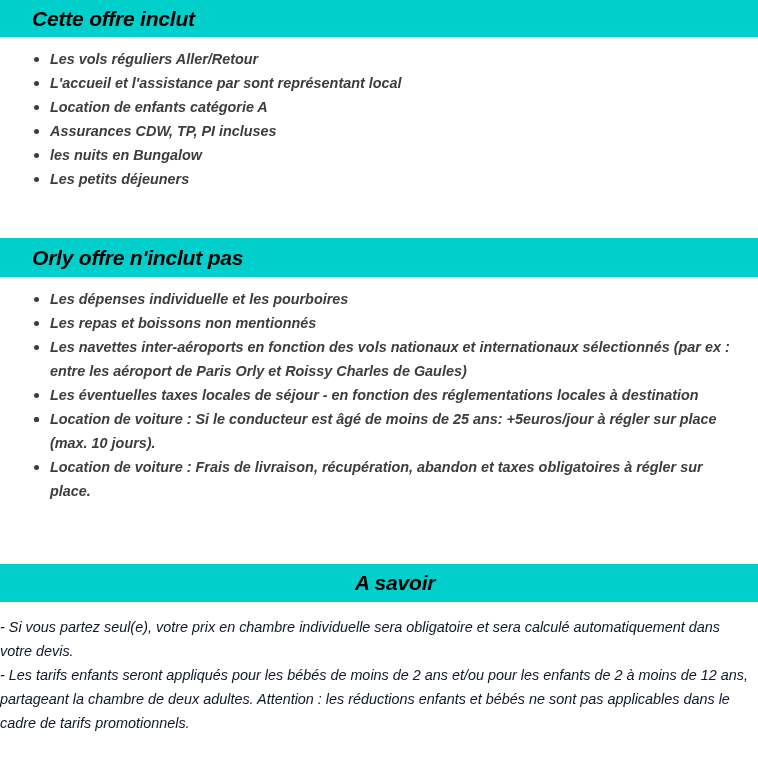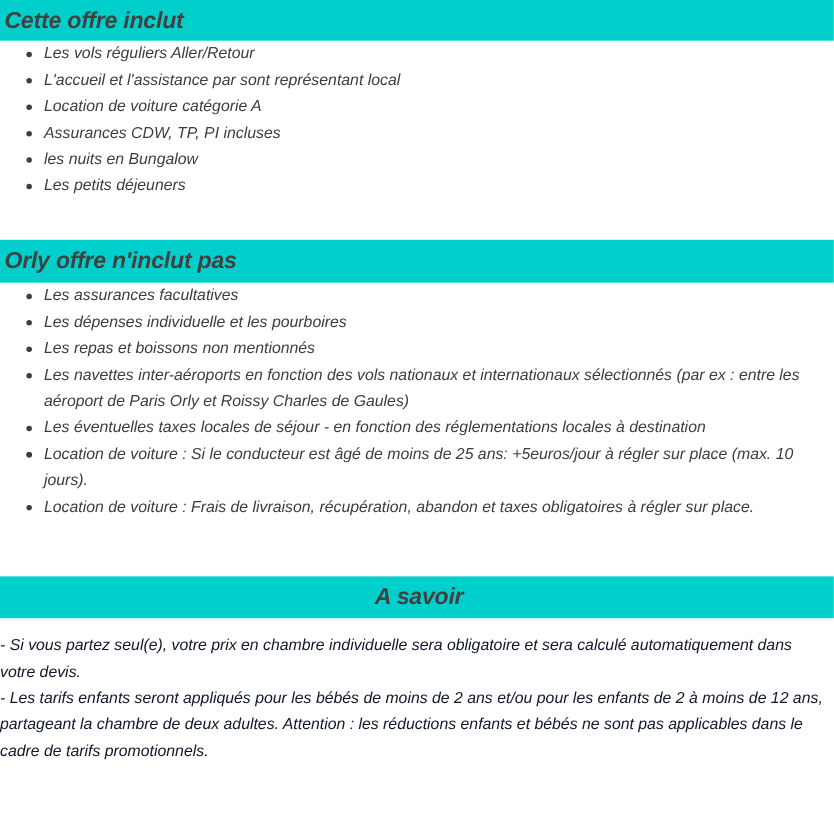--- a/index.html
+++ b/index.html
@@ -20,40 +20,41 @@
 
   
   .section-header {
     background: #00cfcc;
     width: 100%;
     box-sizing: border-box;
     display: flex;
     align-items: center;
   }
   .section-header .section-title {
-    color: #404040;
+    color: #000000;
     font-family: "Liberation Sans", sans-serif;
     font-style: italic;
     font-weight: bold;
     font-size: 21px;
     letter-spacing: -0.2px;
-    padding-left: 4px;
+    padding-left: 32px;
     white-space: nowrap;
   }
 
   
   .bar-1 { height: 37px; }
   .bar-2 { height: 39px; }
   .bar-3 { height: 38px; justify-content: center; }
 
   
   ul.bullet-list {
     list-style: none;
-    margin: 0;
+    margin: 10px;
     padding: 0;
+    font-weight: bold;
   }
   ul.bullet-list li {
     position: relative;
     color: #3d3d3d;
     font-family: "Liberation Sans", sans-serif;
     font-style: italic;
     font-size: 14.4px;
     line-height: 24px;
     padding-left: 40px;
     padding-right: 8px;
@@ -102,21 +103,21 @@
     <li>
       <span class="bullet-dot"></span>
       <span>Les vols réguliers Aller/Retour</span>
     </li>
     <li>
       <span class="bullet-dot"></span>
       <span>L'accueil et l'assistance par sont représentant local</span>
     </li>
     <li>
       <span class="bullet-dot"></span>
-      <span>Location de voiture catégorie A</span>
+      <span>Location de enfants catégorie A</span>
     </li>
     <li>
       <span class="bullet-dot"></span>
       <span>Assurances CDW, TP, PI incluses</span>
     </li>
     <li>
       <span class="bullet-dot"></span>
       <span>les nuits en Bungalow</span>
     </li>
     <li>
@@ -125,24 +126,20 @@
     </li>
   </ul>
 
   <div class="gap-after-list-1"></div>
 
   <div class="section-header bar-2">
     <span class="section-title">Orly offre n'inclut pas</span>
   </div>
 
   <ul class="bullet-list list-excluded">
-    <li>
-      <span class="bullet-dot"></span>
-      <span>Les assurances facultatives</span>
-    </li>
     <li>
       <span class="bullet-dot"></span>
       <span>Les dépenses individuelle et les pourboires</span>
     </li>
     <li>
       <span class="bullet-dot"></span>
       <span>Les repas et boissons non mentionnés</span>
     </li>
     <li>
       <span class="bullet-dot"></span>

